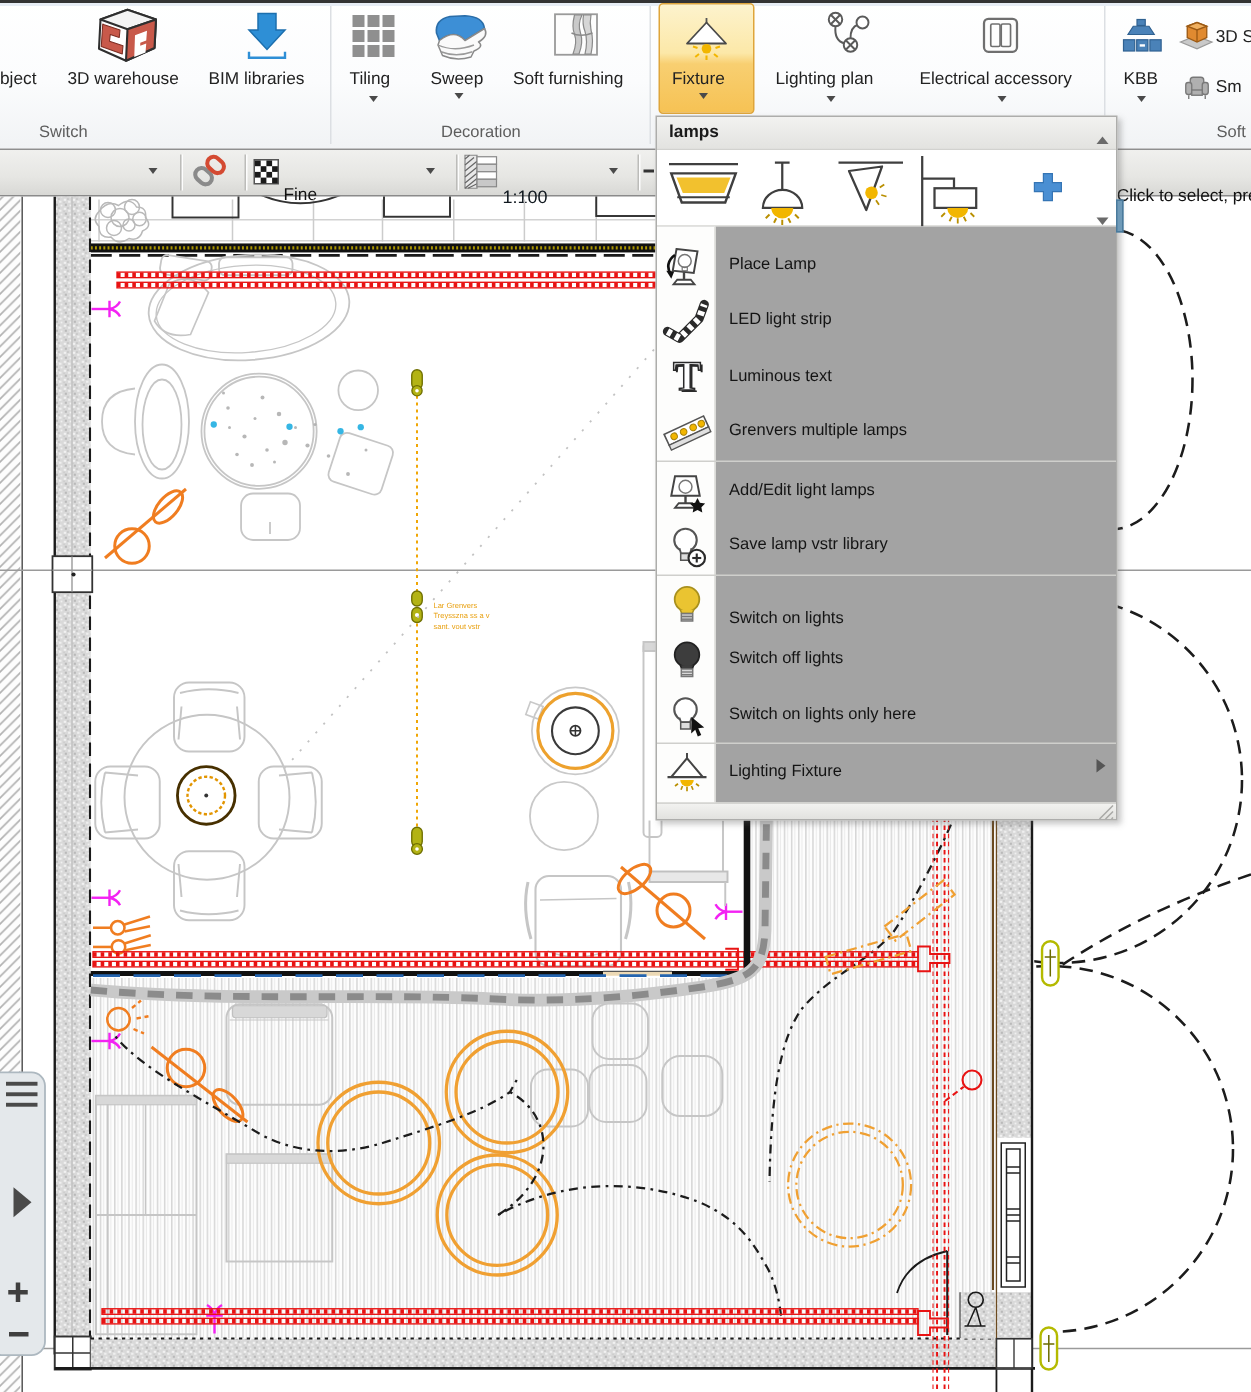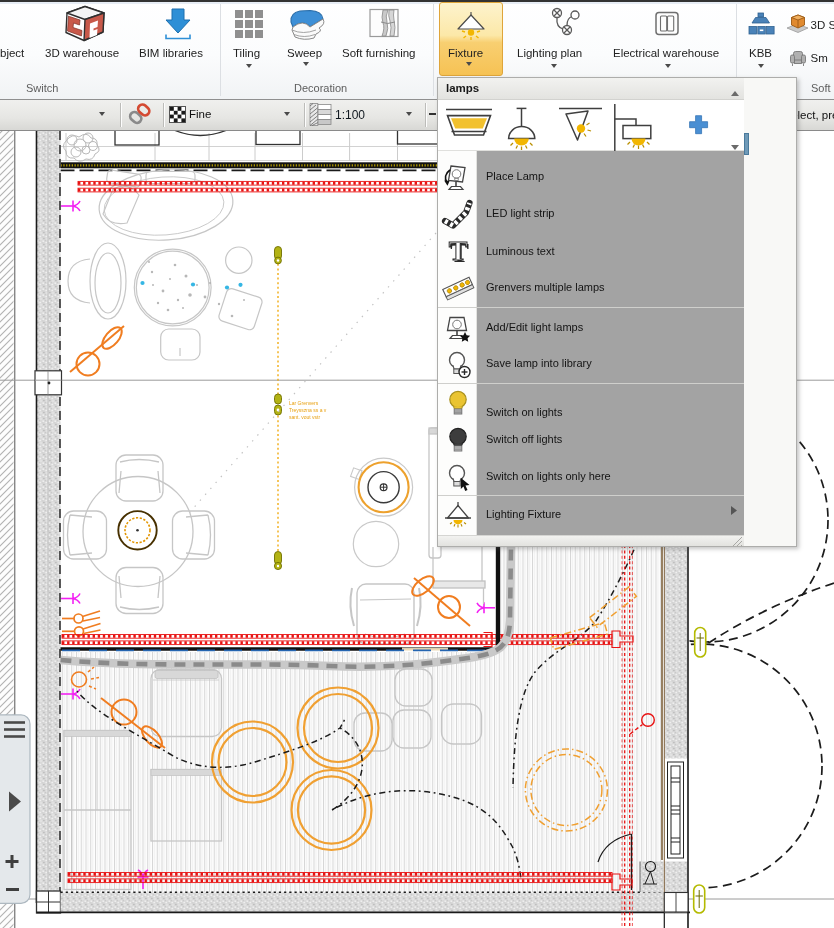--- a/index.html
+++ b/index.html
@@ -8,22 +8,22 @@
 #ribbon{position:absolute;left:0;top:0;width:834px;height:99px;background:linear-gradient(#ffffff 0%,#fbfcfd 55%,#f1f3f5 100%);}
 #ribbon .wtop{position:absolute;left:0;top:0;width:834px;height:2px;background:#333;}
 #ribbon .wtop2{position:absolute;left:0;top:2px;width:834px;height:2px;background:#e7edf5;}
 .blabel{position:absolute;font-size:11.5px;color:#222;white-space:nowrap;}
 .glabel{position:absolute;font-size:11px;color:#5d5d5d;white-space:nowrap;}
 .vsep{position:absolute;top:4px;height:92px;width:1px;background:#dcdfe3;}
 .caret{position:absolute;width:0;height:0;border-left:3.5px solid transparent;border-right:3.5px solid transparent;border-top:4px solid #4a4a4a;}
 #lightbtn{position:absolute;left:439px;top:2px;width:64px;height:74px;background:linear-gradient(#fdf3cd 0%,#fce8a8 45%,#f8cf71 55%,#f6c254 100%);border:1px solid #dfa53a;border-radius:3px;}
 #toolbar{position:absolute;left:0;top:99px;width:834px;height:32px;background:linear-gradient(#f0f0ee 0%,#e6e6e3 60%,#d8d8d5 100%);border-top:1px solid #8f8f8f;border-bottom:1px solid #8a8a8a;}
 .tsep{position:absolute;top:3px;height:24px;width:1px;background:#bcbcb9;box-shadow:1px 0 0 #fdfdfd;}
-.ttext{position:absolute;font-size:11.5px;color:#111;white-space:nowrap;}
-#menu{position:absolute;left:437px;top:77px;width:360px;height:470px;background:#f8f8f6;border:1px solid #adadab;box-shadow:2px 2px 4px rgba(90,90,90,0.35);text-align:right;}
+.ttext{position:absolute;font-size:11.5px;color:#111;white-space:nowrap;margin-top:16px;}
+#menu{position:absolute;left:437px;top:77px;width:308px;height:470px;background:#f8f8f6;border:1px solid #adadab;box-shadow:2px 2px 4px rgba(90,90,90,0.35);text-align:right;}
 #menuhdr{position:absolute;left:0;top:0;width:306px;height:22px;background:linear-gradient(#f2f2f0,#e3e3e0);border-bottom:1px solid #d2d2cf;}
 #menuhdr span{position:absolute;left:8px;top:4px;font-size:11.5px;font-weight:bold;color:#1a1a1a;}
 #gallery{position:absolute;left:0;top:22px;width:306px;height:51px;background:#ffffff;border-bottom:1px solid #e0e0dd;}
 #items{position:absolute;left:0;top:73px;width:306px;height:384px;background:#a3a3a3;}
 #items .icol{position:absolute;left:0;top:0;width:39px;height:384px;background:#fdfdfc;border-right:1px solid #e3e3e0;}
 .mi{position:absolute;left:48px;font-size:11px;color:#141414;white-space:nowrap;}
 .msep{position:absolute;left:0;width:306px;height:1px;background:#cfcfcc;}
 #menubot{position:absolute;left:0;top:457px;width:306px;height:11px;background:linear-gradient(#f2f2f0,#e2e2df);border-top:1px solid #d5d5d2;}
 #bluethumb{position:absolute;left:744px;top:133px;width:5px;height:22px;background:#6f9ab8;border:1px solid #4a7a9c;}
 svg{display:block;}
@@ -38,21 +38,21 @@
  <div class="vsep" style="left:736px"></div>
  <div id="lightbtn"></div>
  <span class="blabel" style="left:0px;top:46.5px">bject</span>
  <span class="blabel" style="left:45px;top:46.5px">3D warehouse</span>
  <span class="blabel" style="left:139px;top:46.5px">BIM libraries</span>
  <span class="blabel" style="left:233px;top:46.5px">Tiling</span>
  <span class="blabel" style="left:287px;top:46.5px">Sweep</span>
  <span class="blabel" style="left:342px;top:46.5px">Soft furnishing</span>
  <span class="blabel" style="left:448px;top:46.5px">Fixture</span>
  <span class="blabel" style="left:517px;top:46.5px">Lighting plan</span>
- <span class="blabel" style="left:613px;top:46.5px">Electrical warehouse</span>
+ <span class="blabel" style="left:613px;top:46.5px">Electrical accessory</span>
  <span class="blabel" style="left:749px;top:46.5px">KBB</span>
  <span class="blabel" style="left:810.5px;top:18.5px">3D S</span>
  <span class="blabel" style="left:810.5px;top:51.5px">Sm</span>
  <span class="glabel" style="left:26px;top:82px">Switch</span>
  <span class="glabel" style="left:294px;top:82px">Decoration</span>
  <span class="glabel" style="left:811px;top:82px">Soft</span>
  <div class="caret" style="left:245.5px;top:63.5px"></div>
  <div class="caret" style="left:302.5px;top:61.5px"></div>
  <div class="caret" style="left:465.5px;top:61.5px"></div>
  <div class="caret" style="left:550.5px;top:63.5px"></div>
@@ -659,21 +659,21 @@
  <div id="items">
   <div class="icol"></div>
   <div class="msep" style="top:156px"></div>
   <div class="msep" style="top:231.5px"></div>
   <div class="msep" style="top:344px"></div>
   <span class="mi" style="top:19px">Place Lamp</span>
   <span class="mi" style="top:56px">LED light strip</span>
   <span class="mi" style="top:93.5px">Luminous text</span>
   <span class="mi" style="top:130px">Grenvers multiple lamps</span>
   <span class="mi" style="top:169.5px">Add/Edit light lamps</span>
-  <span class="mi" style="top:206px">Save lamp into library</span>
+  <span class="mi" style="top:206px">Save lamp vstr library</span>
   <span class="mi" style="top:255px">Switch on lights</span>
   <span class="mi" style="top:282px">Switch off lights</span>
   <span class="mi" style="top:319px">Switch on lights only here</span>
   <span class="mi" style="top:357px">Lighting Fixture</span>
   <svg class="abs" style="left:0;top:0" width="306" height="384" viewBox="0 0 306 384">
    <g transform="translate(20,26)">
     <polygon points="-7,-11 7,-9.5 4.5,5 -9.5,3.5" fill="#fff" stroke="#444" stroke-width="1.3"></polygon>
     <circle cx="-1.5" cy="-3" r="4.3" fill="none" stroke="#777" stroke-width="1"></circle>
     <rect x="-3.2" y="1" width="3.4" height="2.5" fill="none" stroke="#777" stroke-width="0.8"></rect>
     <line x1="-2" y1="4.5" x2="-2" y2="9.5" stroke="#444" stroke-width="1.6"></line>

